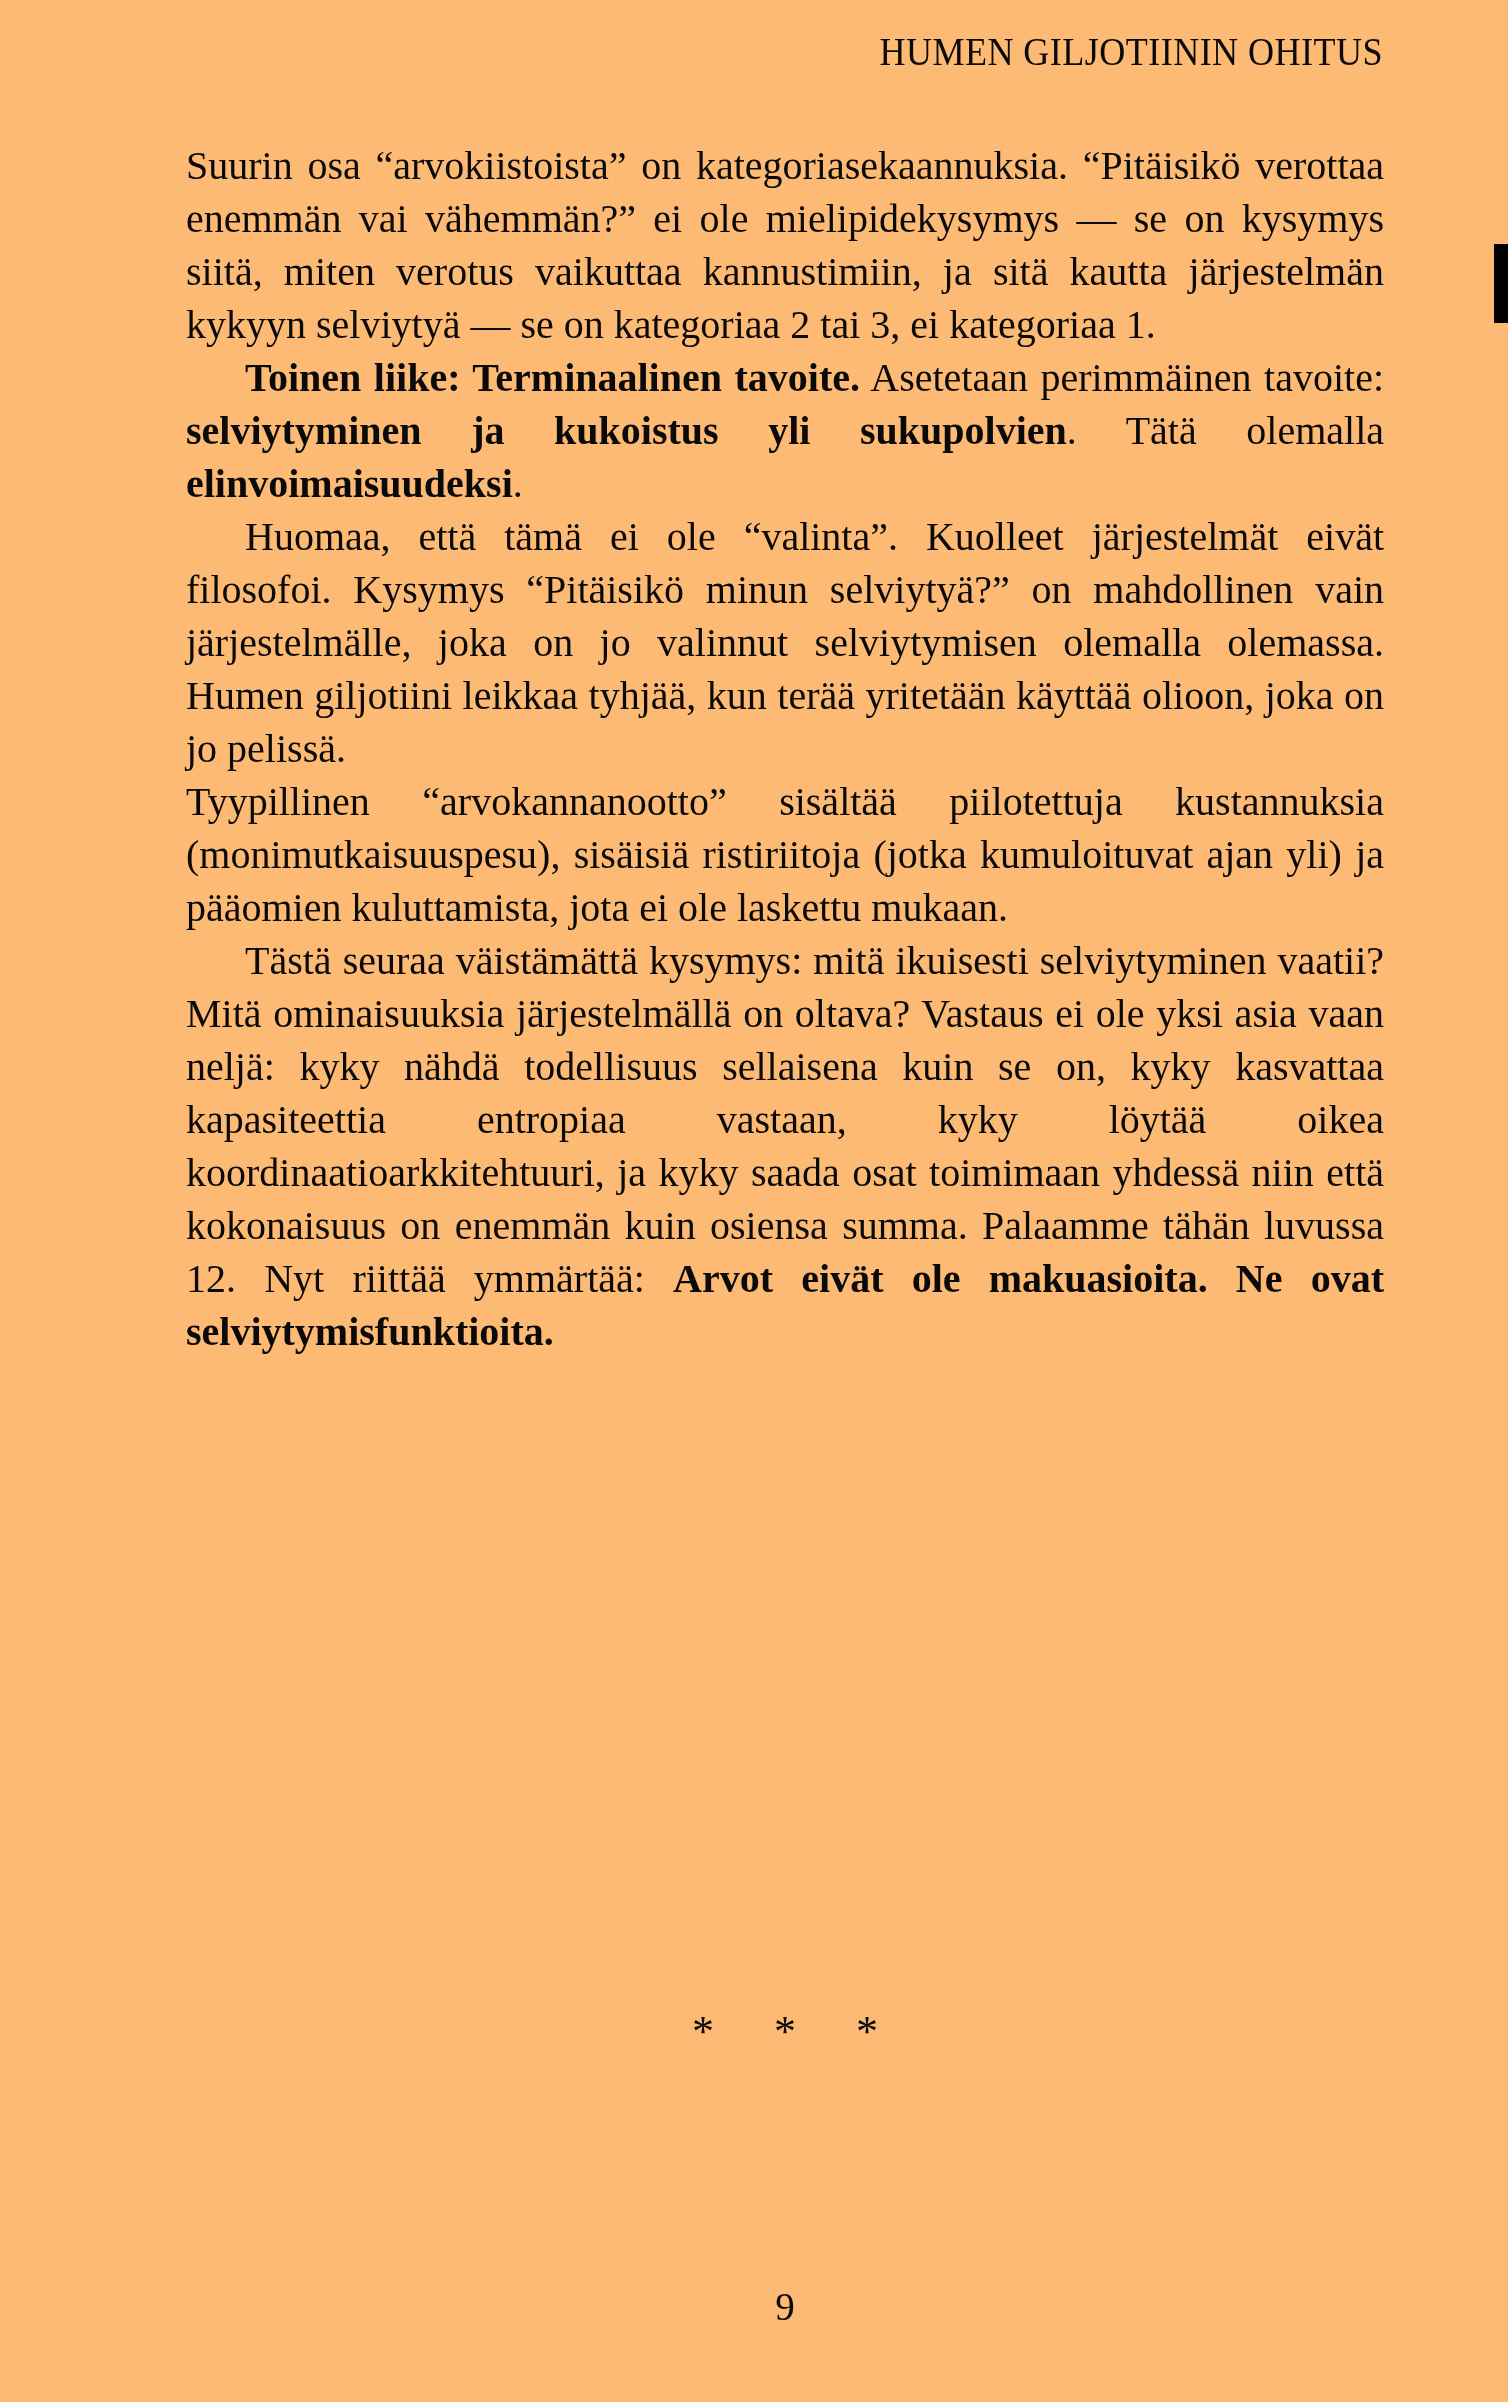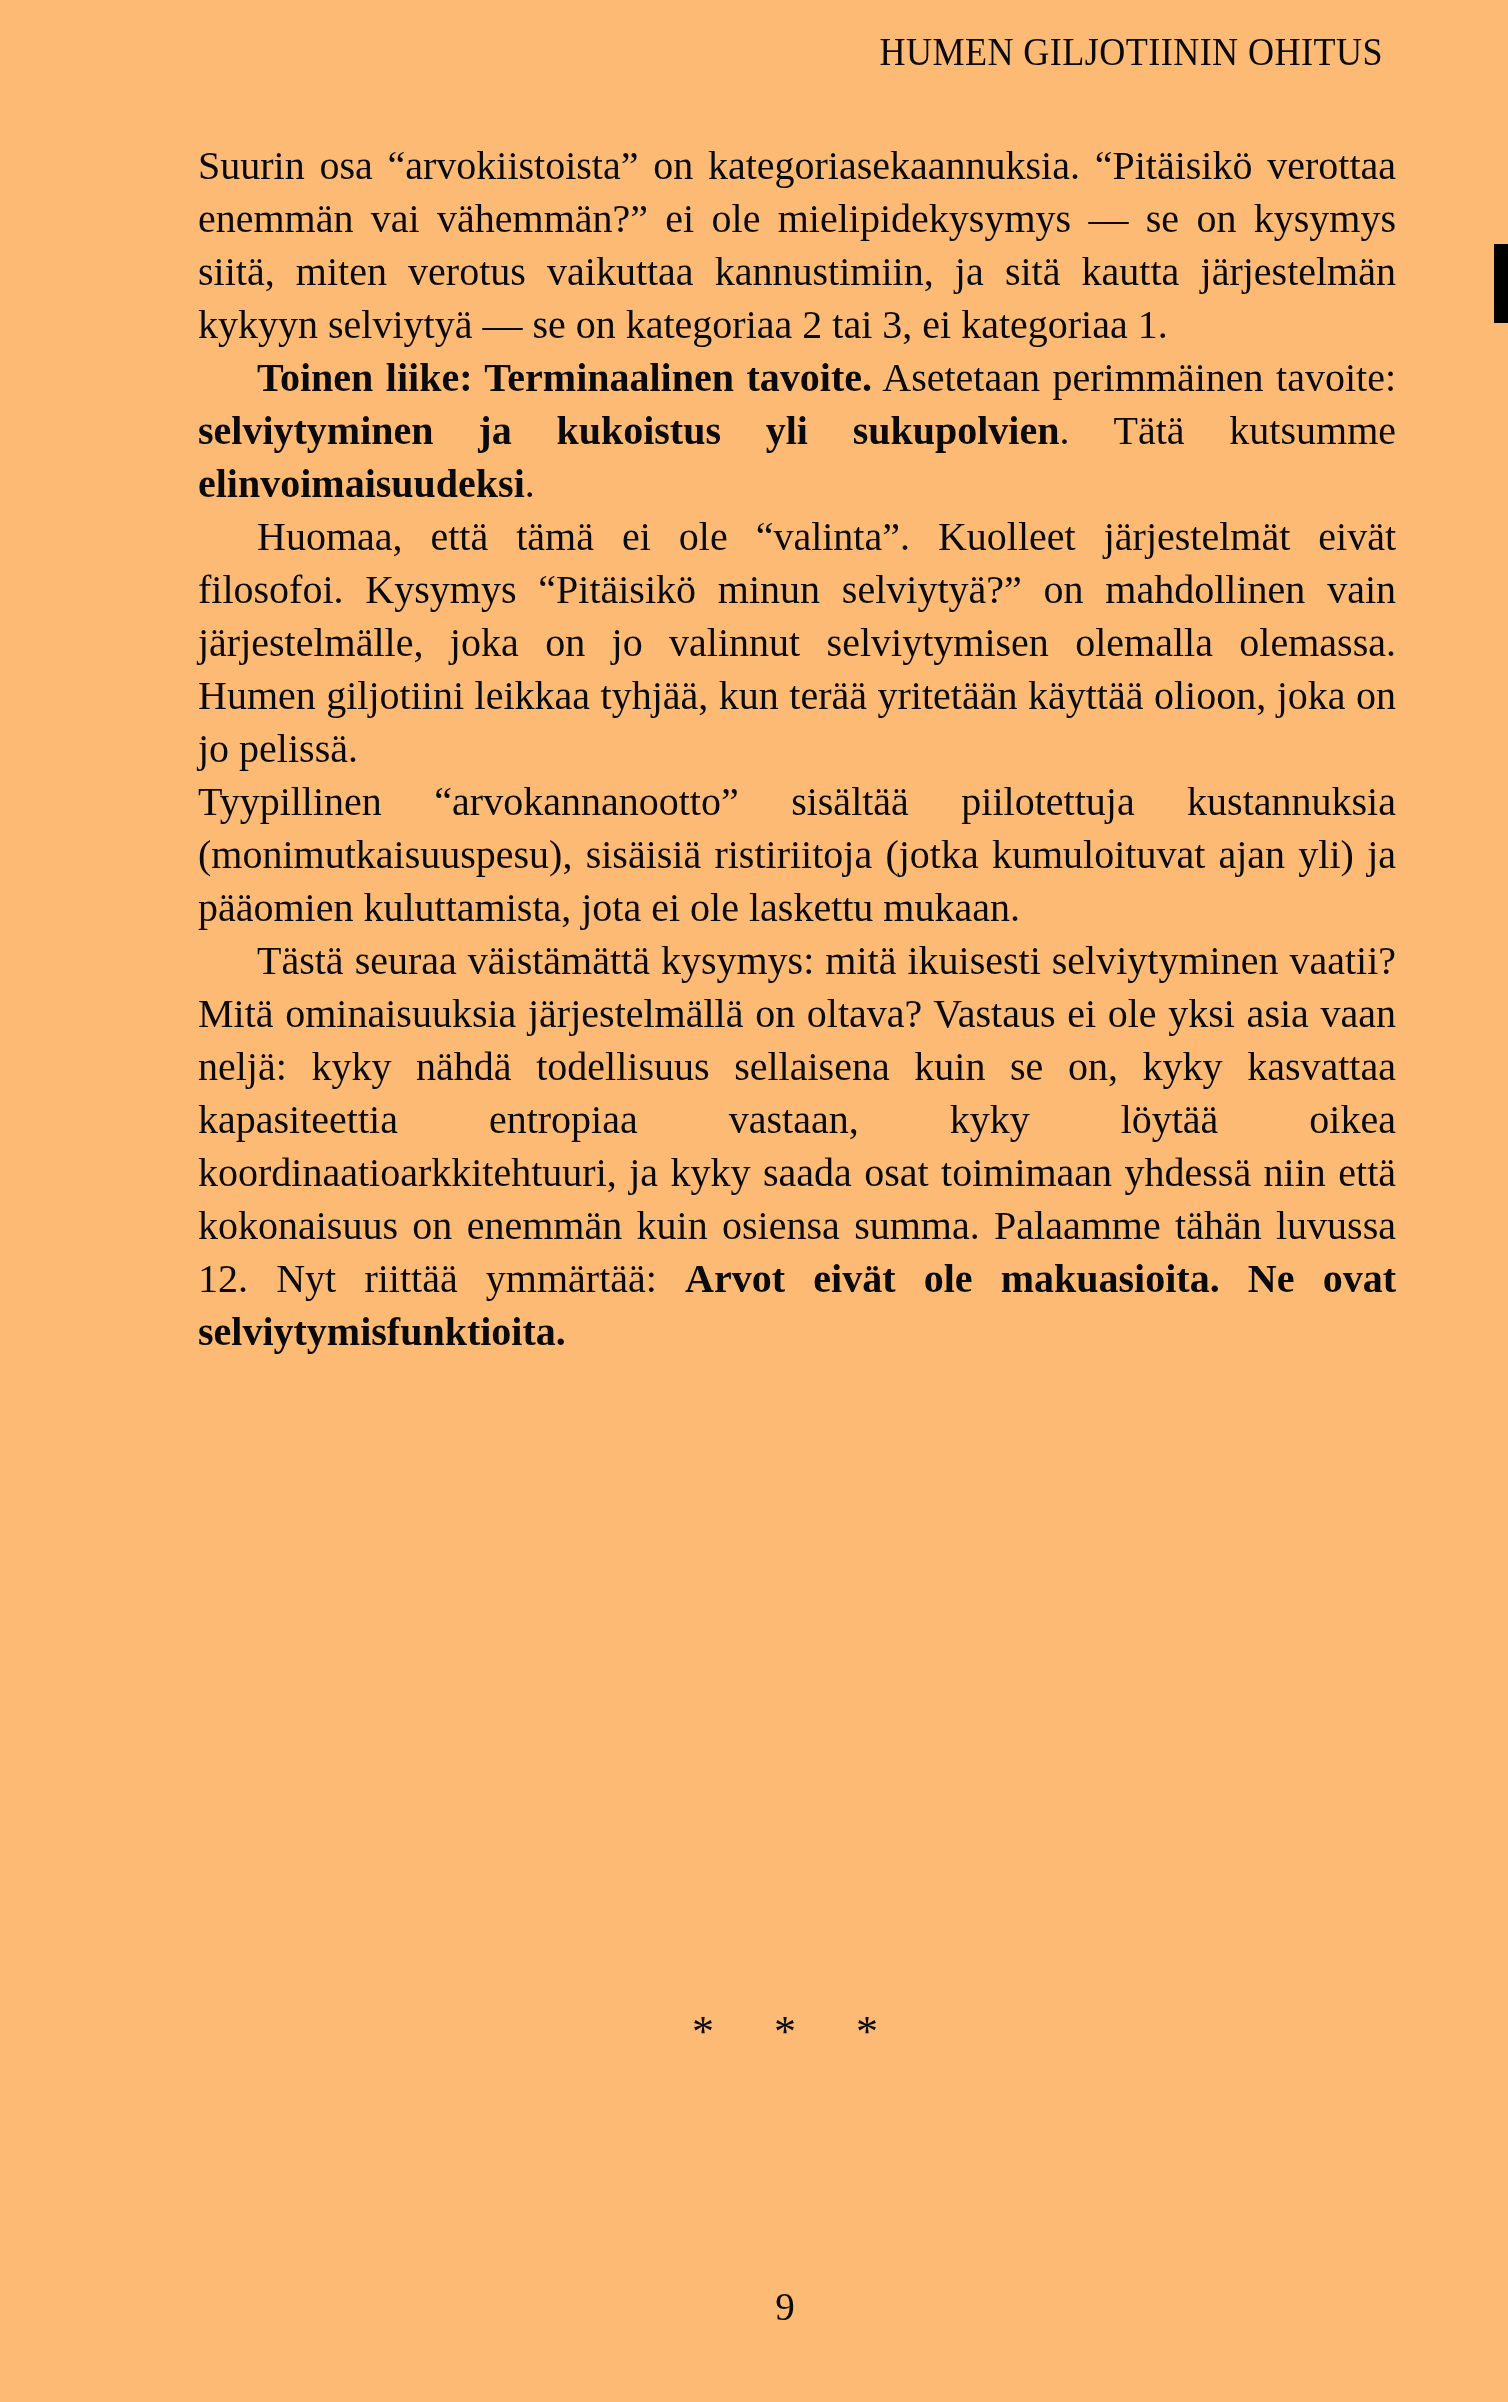--- a/index.html
+++ b/index.html
@@ -32,21 +32,21 @@
   .edge-tab {
     position: absolute;
     right: 0;
     top: 244px;
     width: 14px;
     height: 79px;
     background: #000000;
   }
   .article {
     position: absolute;
-    left: 198px;
+    left: 186px;
     top: 139px;
     width: 1198px;
     font-size: 40px;
     line-height: 53px;
     text-align: justify;
   }
   .para {
     margin: 0;
     padding: 0;
   }
@@ -79,21 +79,21 @@
 </head>
 <body>
 
 <div class="page" style="background: #fdba74; color: rgb(10, 10, 10);">
   <div class="running-head">HUMEN GILJOTIININ OHITUS</div>
 
   <div class="edge-tab" style="background: rgb(0, 0, 0);"></div>
 
   <div class="article" id="article">
       <p class="para"><span class="">Suurin osa “arvokiistoista” on kategoriasekaannuksia. “Pitäisikö verottaa enemmän vai vähemmän?” ei ole mielipidekysymys — se on kysymys siitä, miten verotus vaikuttaa kannustimiin, ja sitä kautta järjestelmän kykyyn selviytyä — se on kategoriaa 2 tai 3, ei kategoriaa 1.</span></p>
-      <p class="para indent"><span class="b">Toinen liike: Terminaalinen tavoite.</span><span class=""> Asetetaan perimmäinen tavoite: </span><span class="b">selviytyminen ja kukoistus yli sukupolvien</span><span class="">. Tätä kutsumme </span><span class="b">elinvoimaisuudeksi</span><span class="">.</span></p>
+      <p class="para indent"><span class="b">Toinen liike: Terminaalinen tavoite.</span><span class=""> Asetetaan perimmäinen tavoite: </span><span class="b">selviytyminen ja kukoistus yli sukupolvien</span><span class="">. Tätä olemalla </span><span class="b">elinvoimaisuudeksi</span><span class="">.</span></p>
       <p class="para indent"><span class="">Huomaa, että tämä ei ole “valinta”. Kuolleet järjestelmät eivät filosofoi. Kysymys “Pitäisikö minun selviytyä?” on mahdollinen vain järjestelmälle, joka on jo valinnut selviytymisen olemalla olemassa. Humen giljotiini leikkaa tyhjää, kun terää yritetään käyttää olioon, joka on jo pelissä.</span></p>
       <p class="para"><span class="">Tyypillinen “arvokannanootto” sisältää piilotettuja kustannuksia (monimutkaisuuspesu), sisäisiä ristiriitoja (jotka kumuloituvat ajan yli) ja pääomien kuluttamista, jota ei ole laskettu mukaan.</span></p>
       <p class="para indent"><span class="">Tästä seuraa väistämättä kysymys: mitä ikuisesti selviytyminen vaatii? Mitä ominaisuuksia järjestelmällä on oltava? Vastaus ei ole yksi asia vaan neljä: kyky nähdä todellisuus sellaisena kuin se on, kyky kasvattaa kapasiteettia entropiaa vastaan, kyky löytää oikea koordinaatioarkkitehtuuri, ja kyky saada osat toimimaan yhdessä niin että kokonaisuus on enemmän kuin osiensa summa. Palaamme tähän luvussa 12. Nyt riittää ymmärtää: </span><span class="b">Arvot eivät ole makuasioita. Ne ovat selviytymisfunktioita.</span></p>
     </div>
 
   <div class="separator">* * *</div>
 
   <div class="page-number">9</div>
 </div>
 

